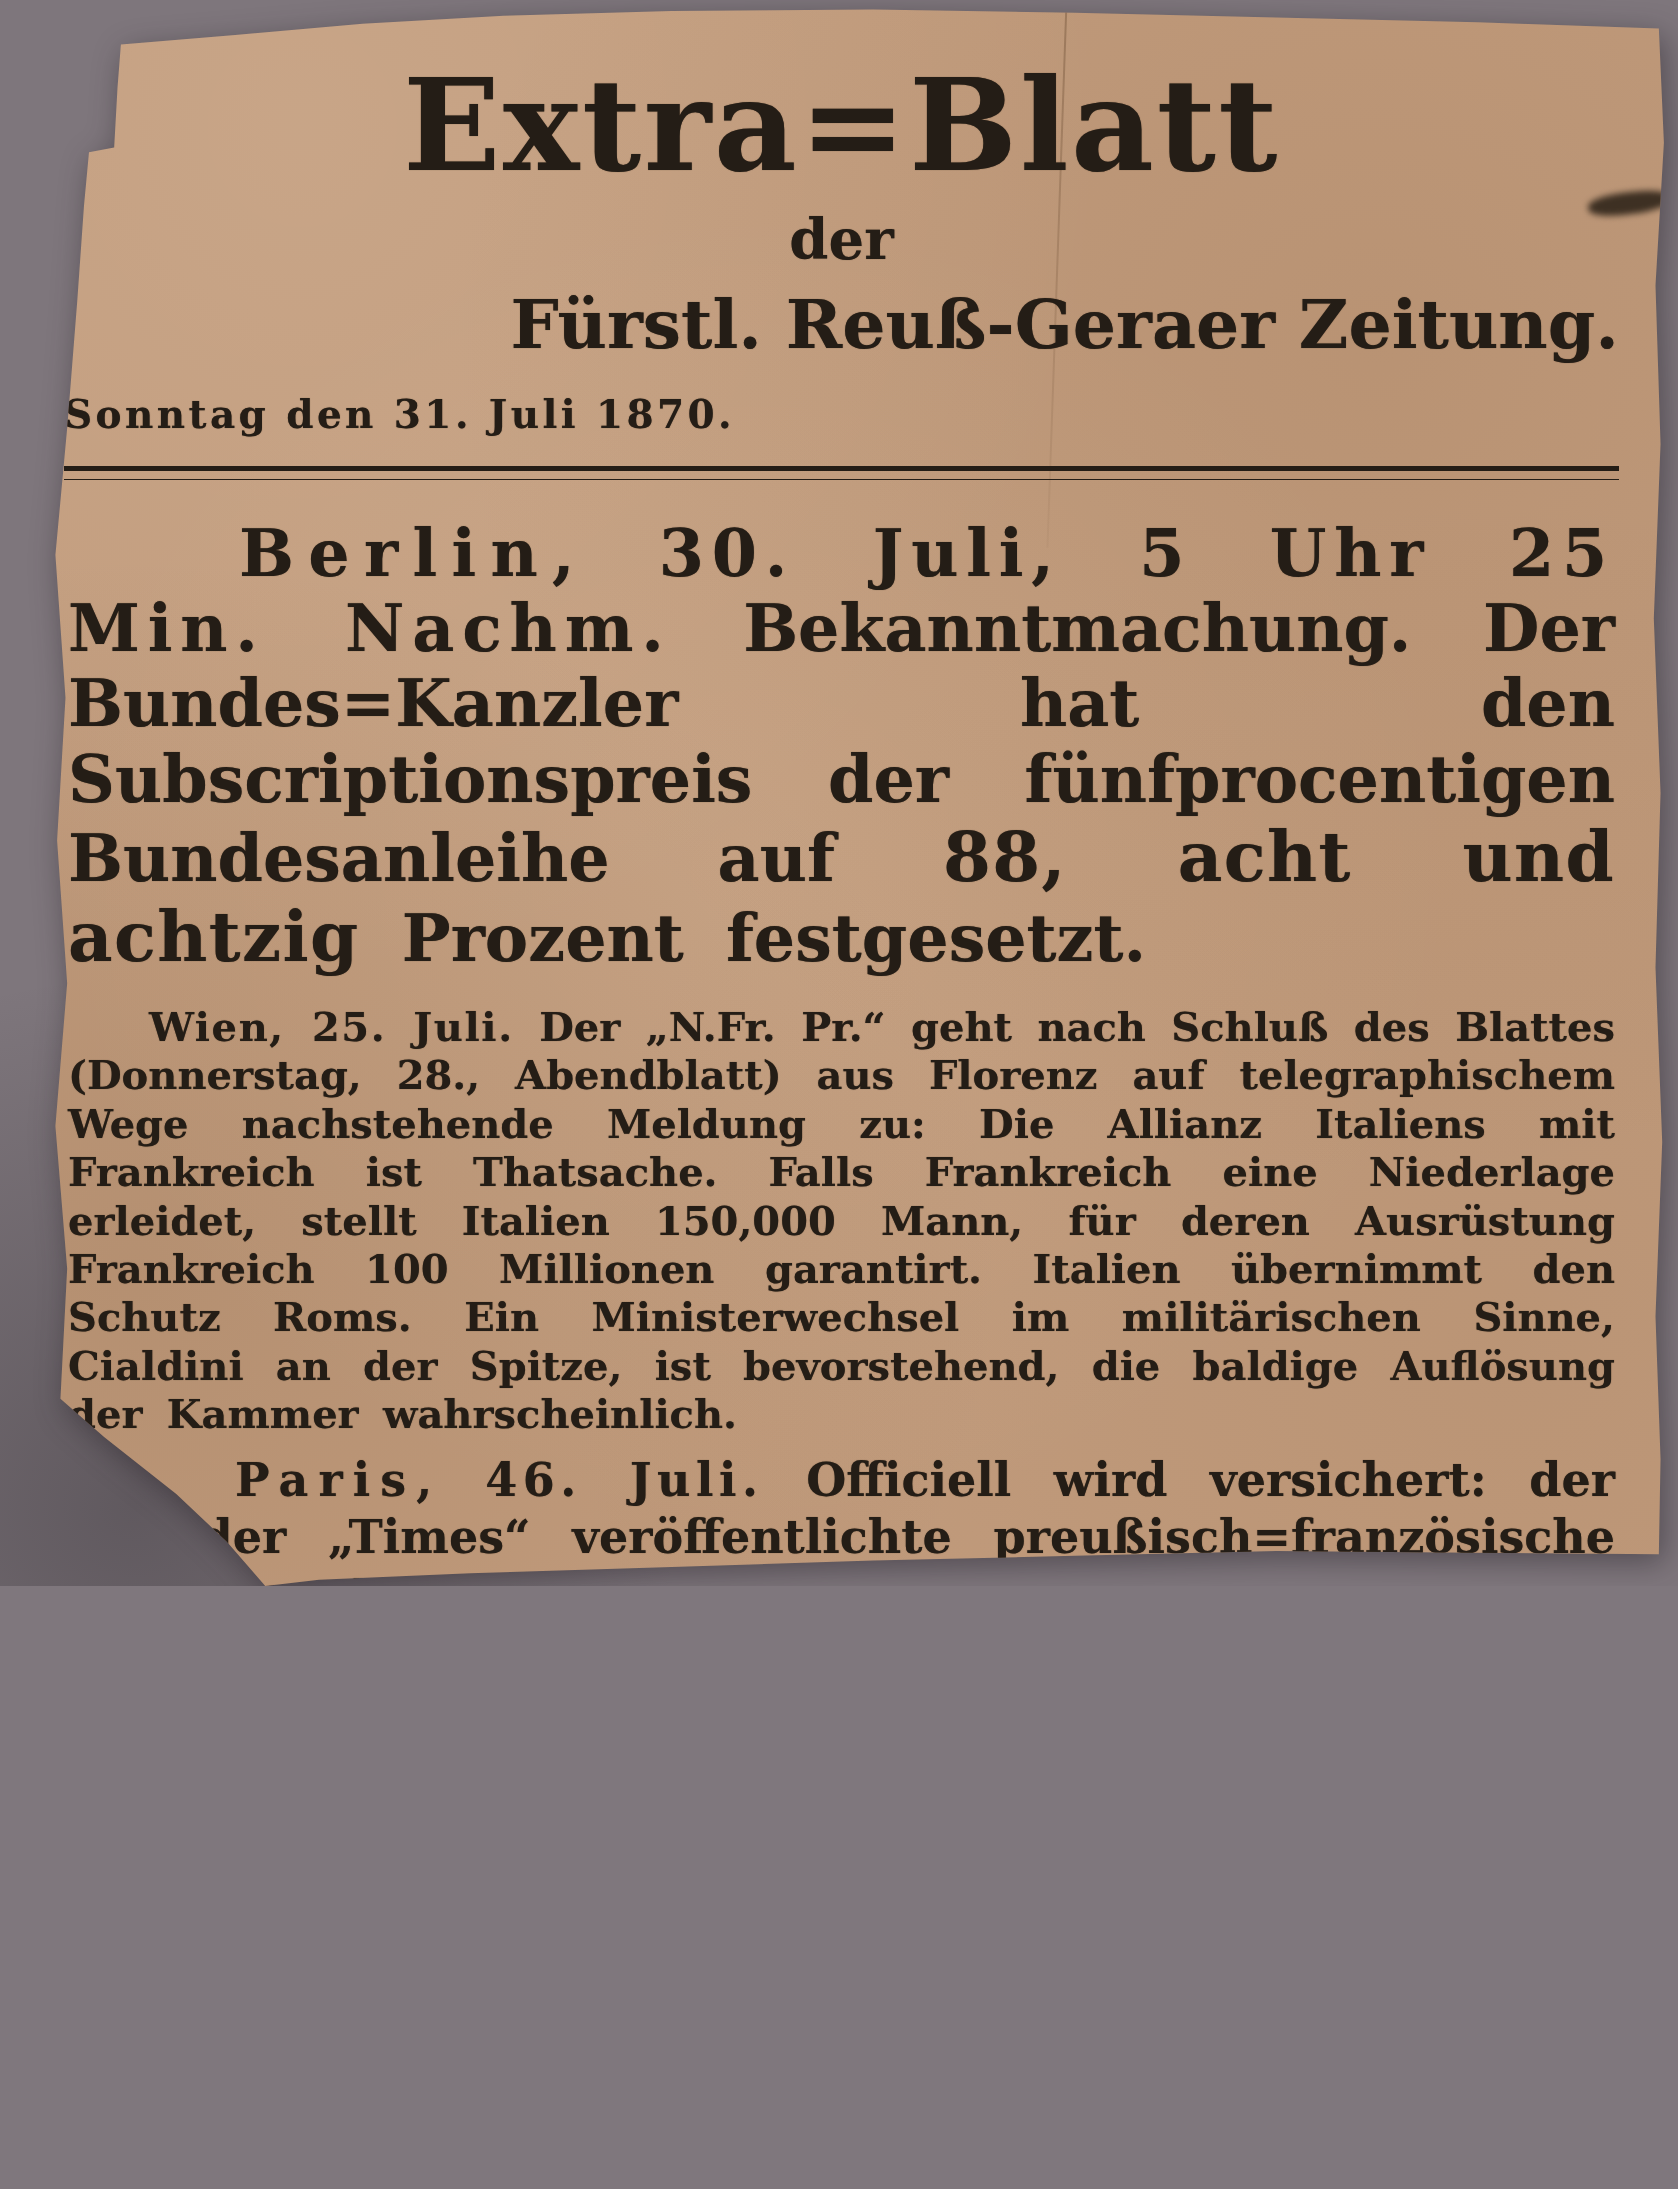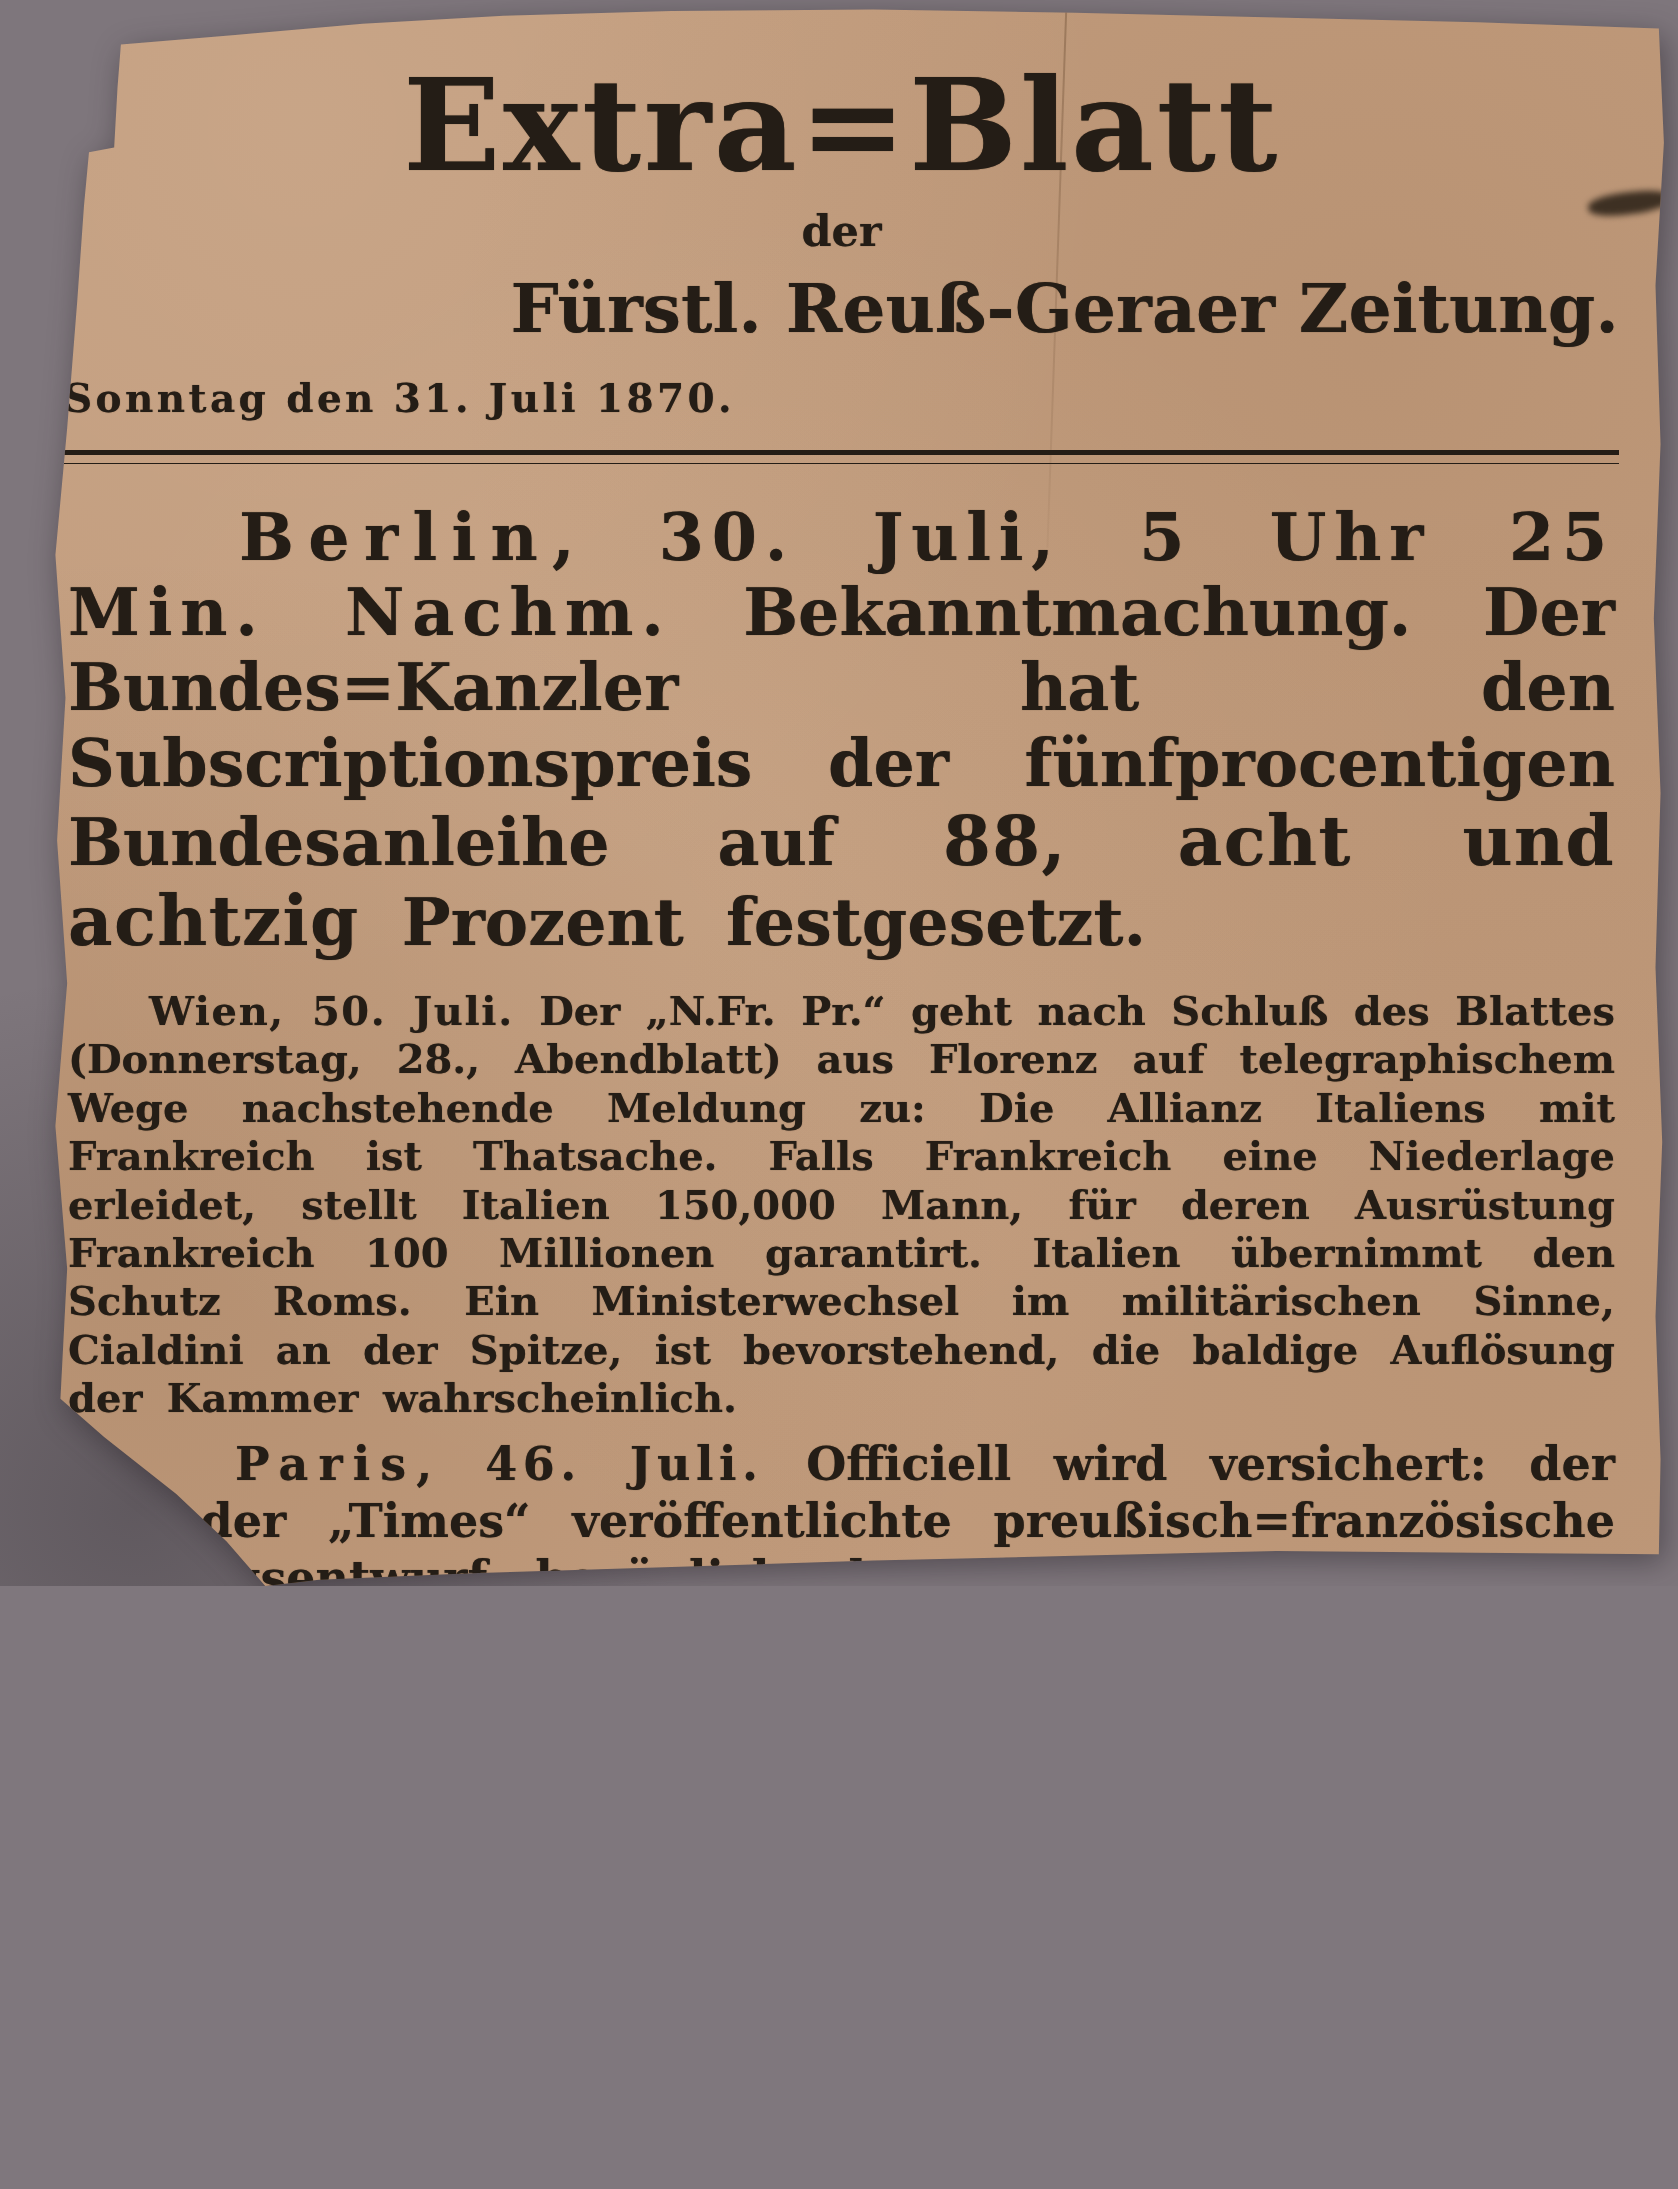--- a/index.html
+++ b/index.html
@@ -43,21 +43,21 @@
   }
   .ink { text-shadow: 0 0 0.9px rgba(35,24,12,0.65); }
 
   .masthead-title {
     margin: 34px 0 0 0;
     font-size: 128px; line-height: 1.05; font-weight: 700;
     text-align: center; letter-spacing: 2.6px;
   }
   .masthead-der {
     margin-top: 13.7px;
-    font-size: 43px; font-weight: 700; text-align: center;
+    font-size: 56px; font-weight: 700; text-align: center;
   }
   .masthead-subtitle {
     margin: 13.7px 0 0 0;
     font-size: 68px; line-height: 1.12; font-weight: 700;
     text-align: right; white-space: nowrap;
   }
   .masthead-dateline {
     margin-top: 29px;
     font-size: 39px; font-weight: 700; text-align: left; letter-spacing: 3.4px;
   }
@@ -111,21 +111,21 @@
         <p class="art big m1">
           <span class="lead">Berlin,</span>
           <span class="dl">30. Juli, 5 Uhr 25 Min. Nachm.</span>
           <span>Bekanntmachung. Der Bundes=Kanzler hat den Subscriptionspreis der fünfprocentigen Bundesanleihe auf</span>
           <span class="xb">88, acht und achtzig</span>
           <span>Prozent festgesetzt.</span>
         </p>
 
 
         <p class="art small m3">
-          <span class="lead-n">Wien, 50. Juli.</span>
+          <span class="lead-n">Wien, 25. Juli.</span>
           <span>Der „N.Fr. Pr.“ geht nach Schluß des Blattes (Donnerstag, 28., Abendblatt) aus Florenz auf telegraphischem Wege nachstehende Meldung zu: Die Allianz Italiens mit Frankreich ist Thatsache. Falls Frankreich eine Niederlage erleidet, stellt Italien 150,000 Mann, für deren Ausrüstung Frankreich 100 Millionen garantirt. Italien übernimmt den Schutz Roms. Ein Ministerwechsel im militärischen Sinne, Cialdini an der Spitze, ist bevorstehend, die baldige Auflösung der Kammer wahrscheinlich.</span>
         </p>
 
         <p class="art mid m4">
           <span class="lead">Paris,</span>
           <span class="dl">46. Juli.</span>
           <span>Officiell wird versichert: der von der „Times“ veröffentlichte preußisch=französische Vertragsentwurf bezüglich der Abtretung Belgiens an Frankreich sei das Résumé von Besprechungen, die nach dem Prager Frieden zwischen Bismarck und Benedetti stattgefunden haben. Es sei officiell, daß der Kaiser nie einen solchen Plan gebilligt habe.</span>
         </p>
 
       </div>

